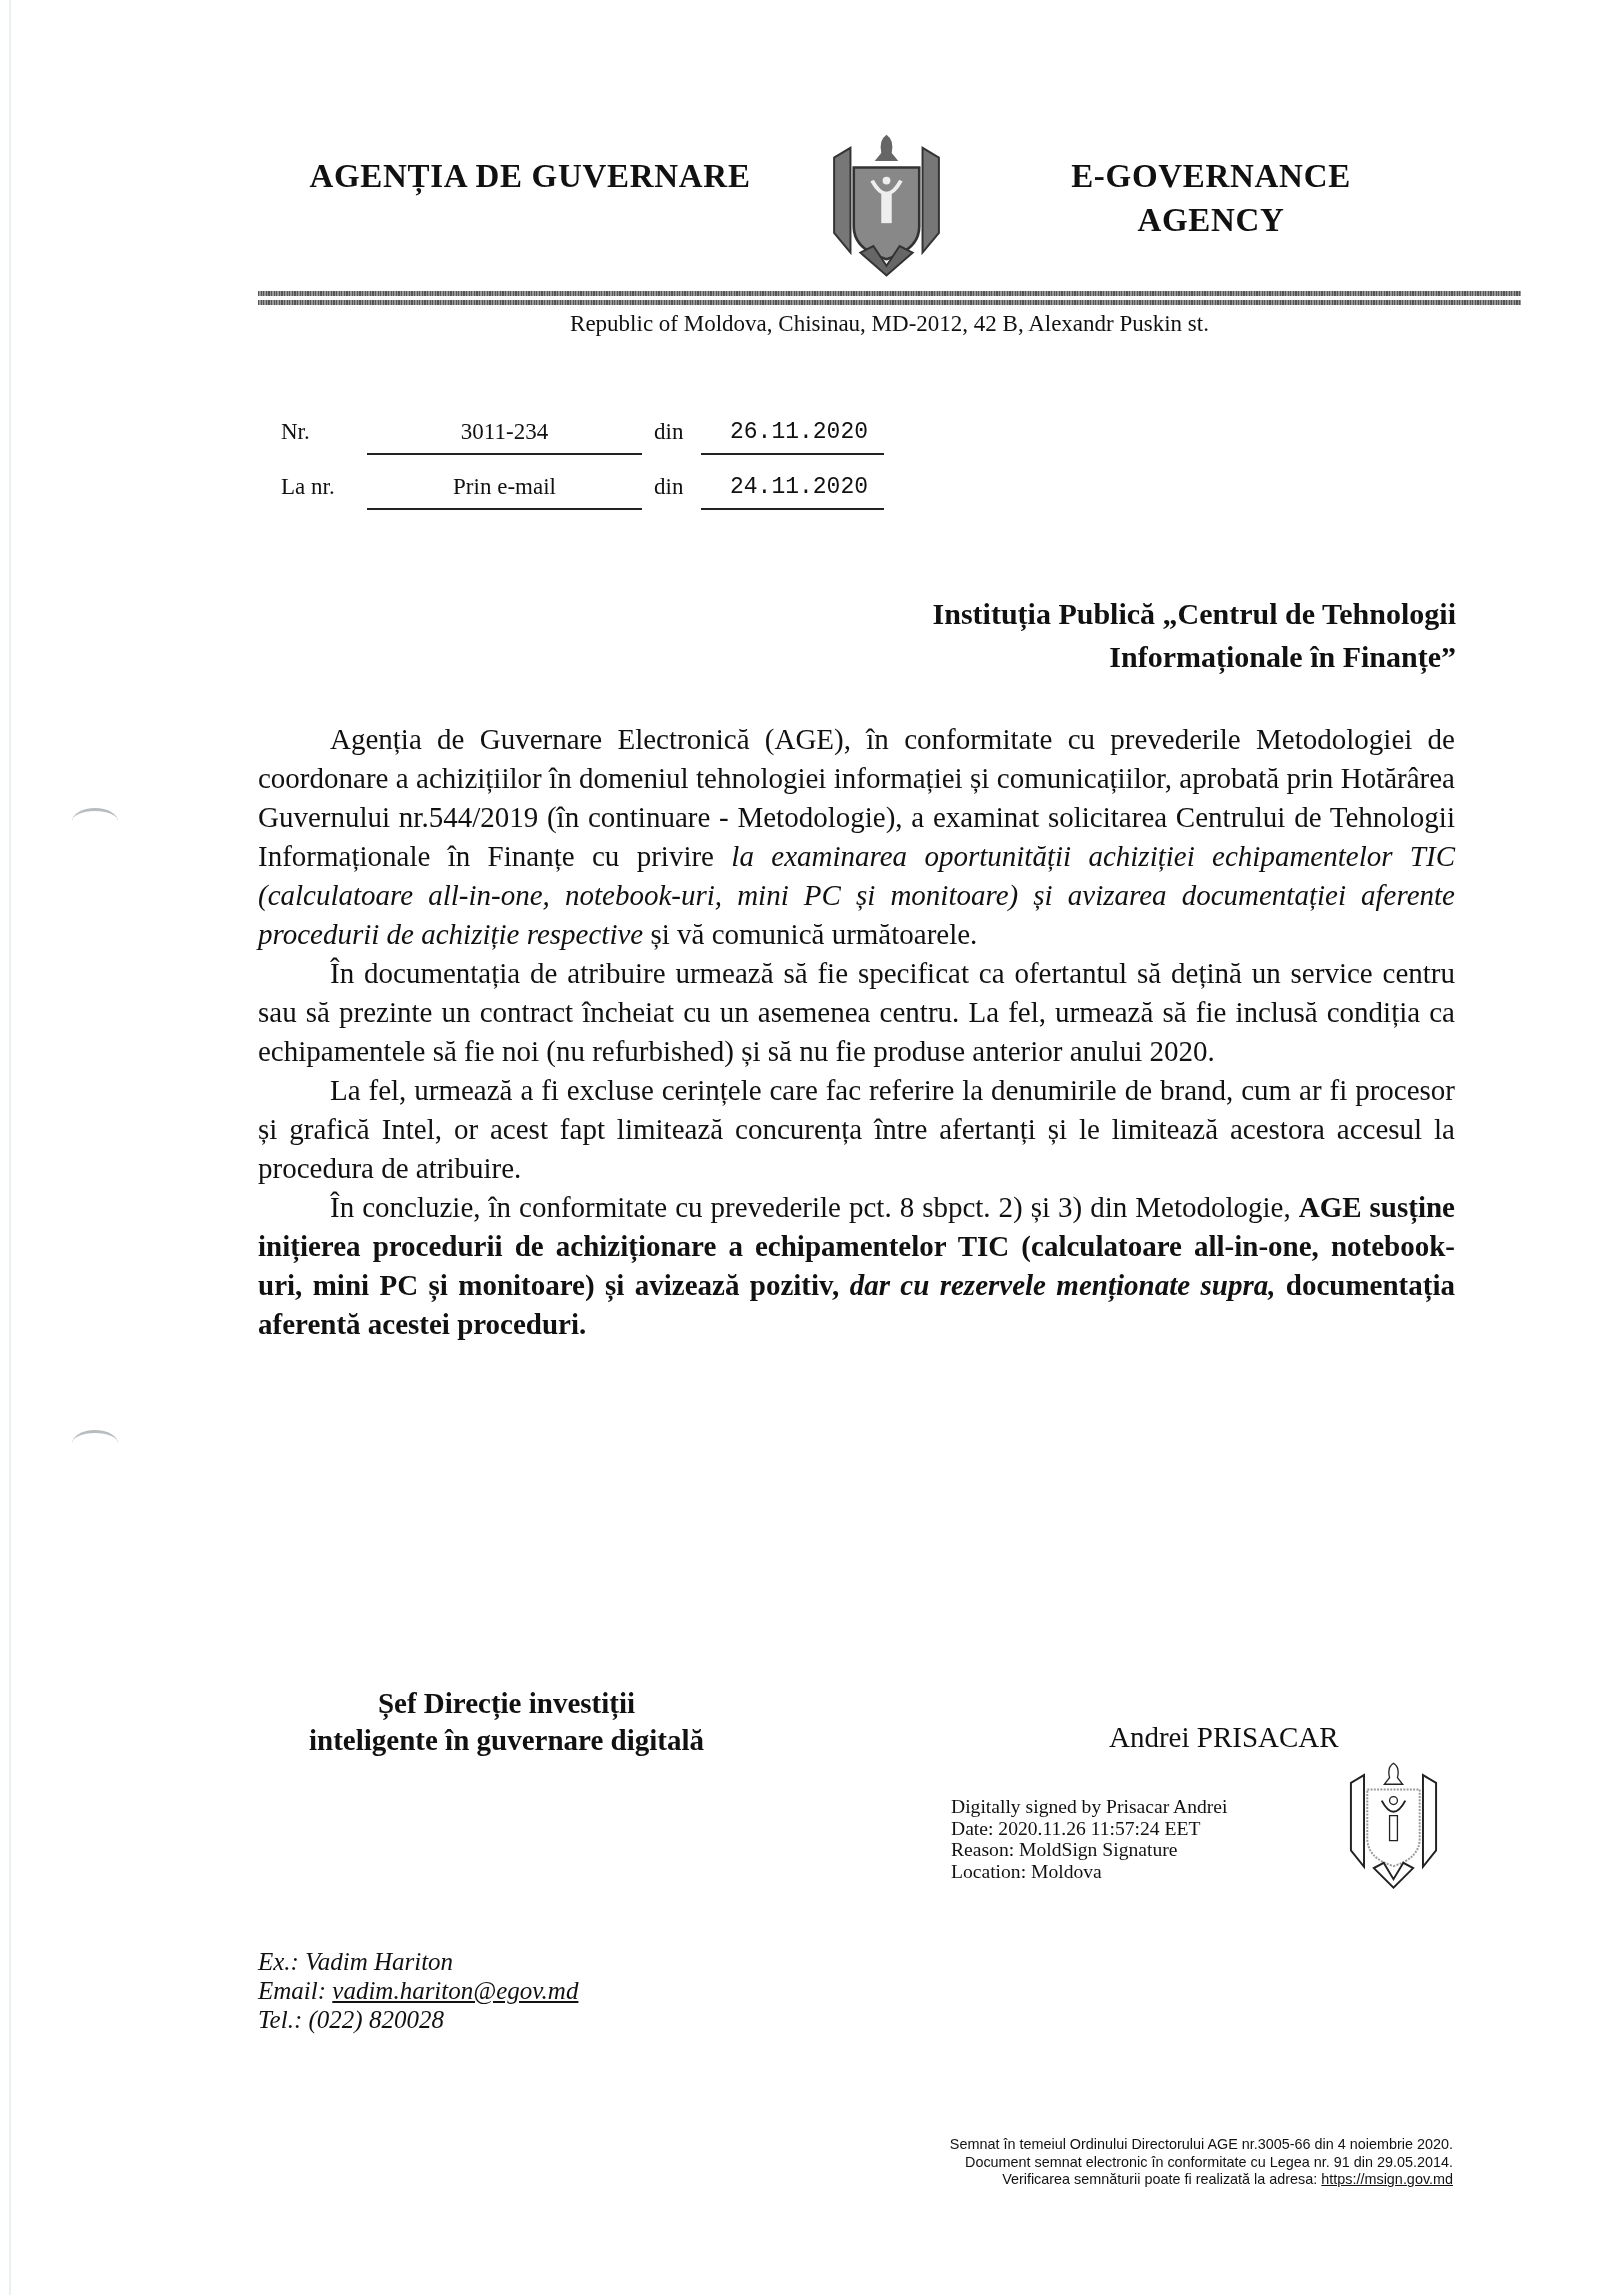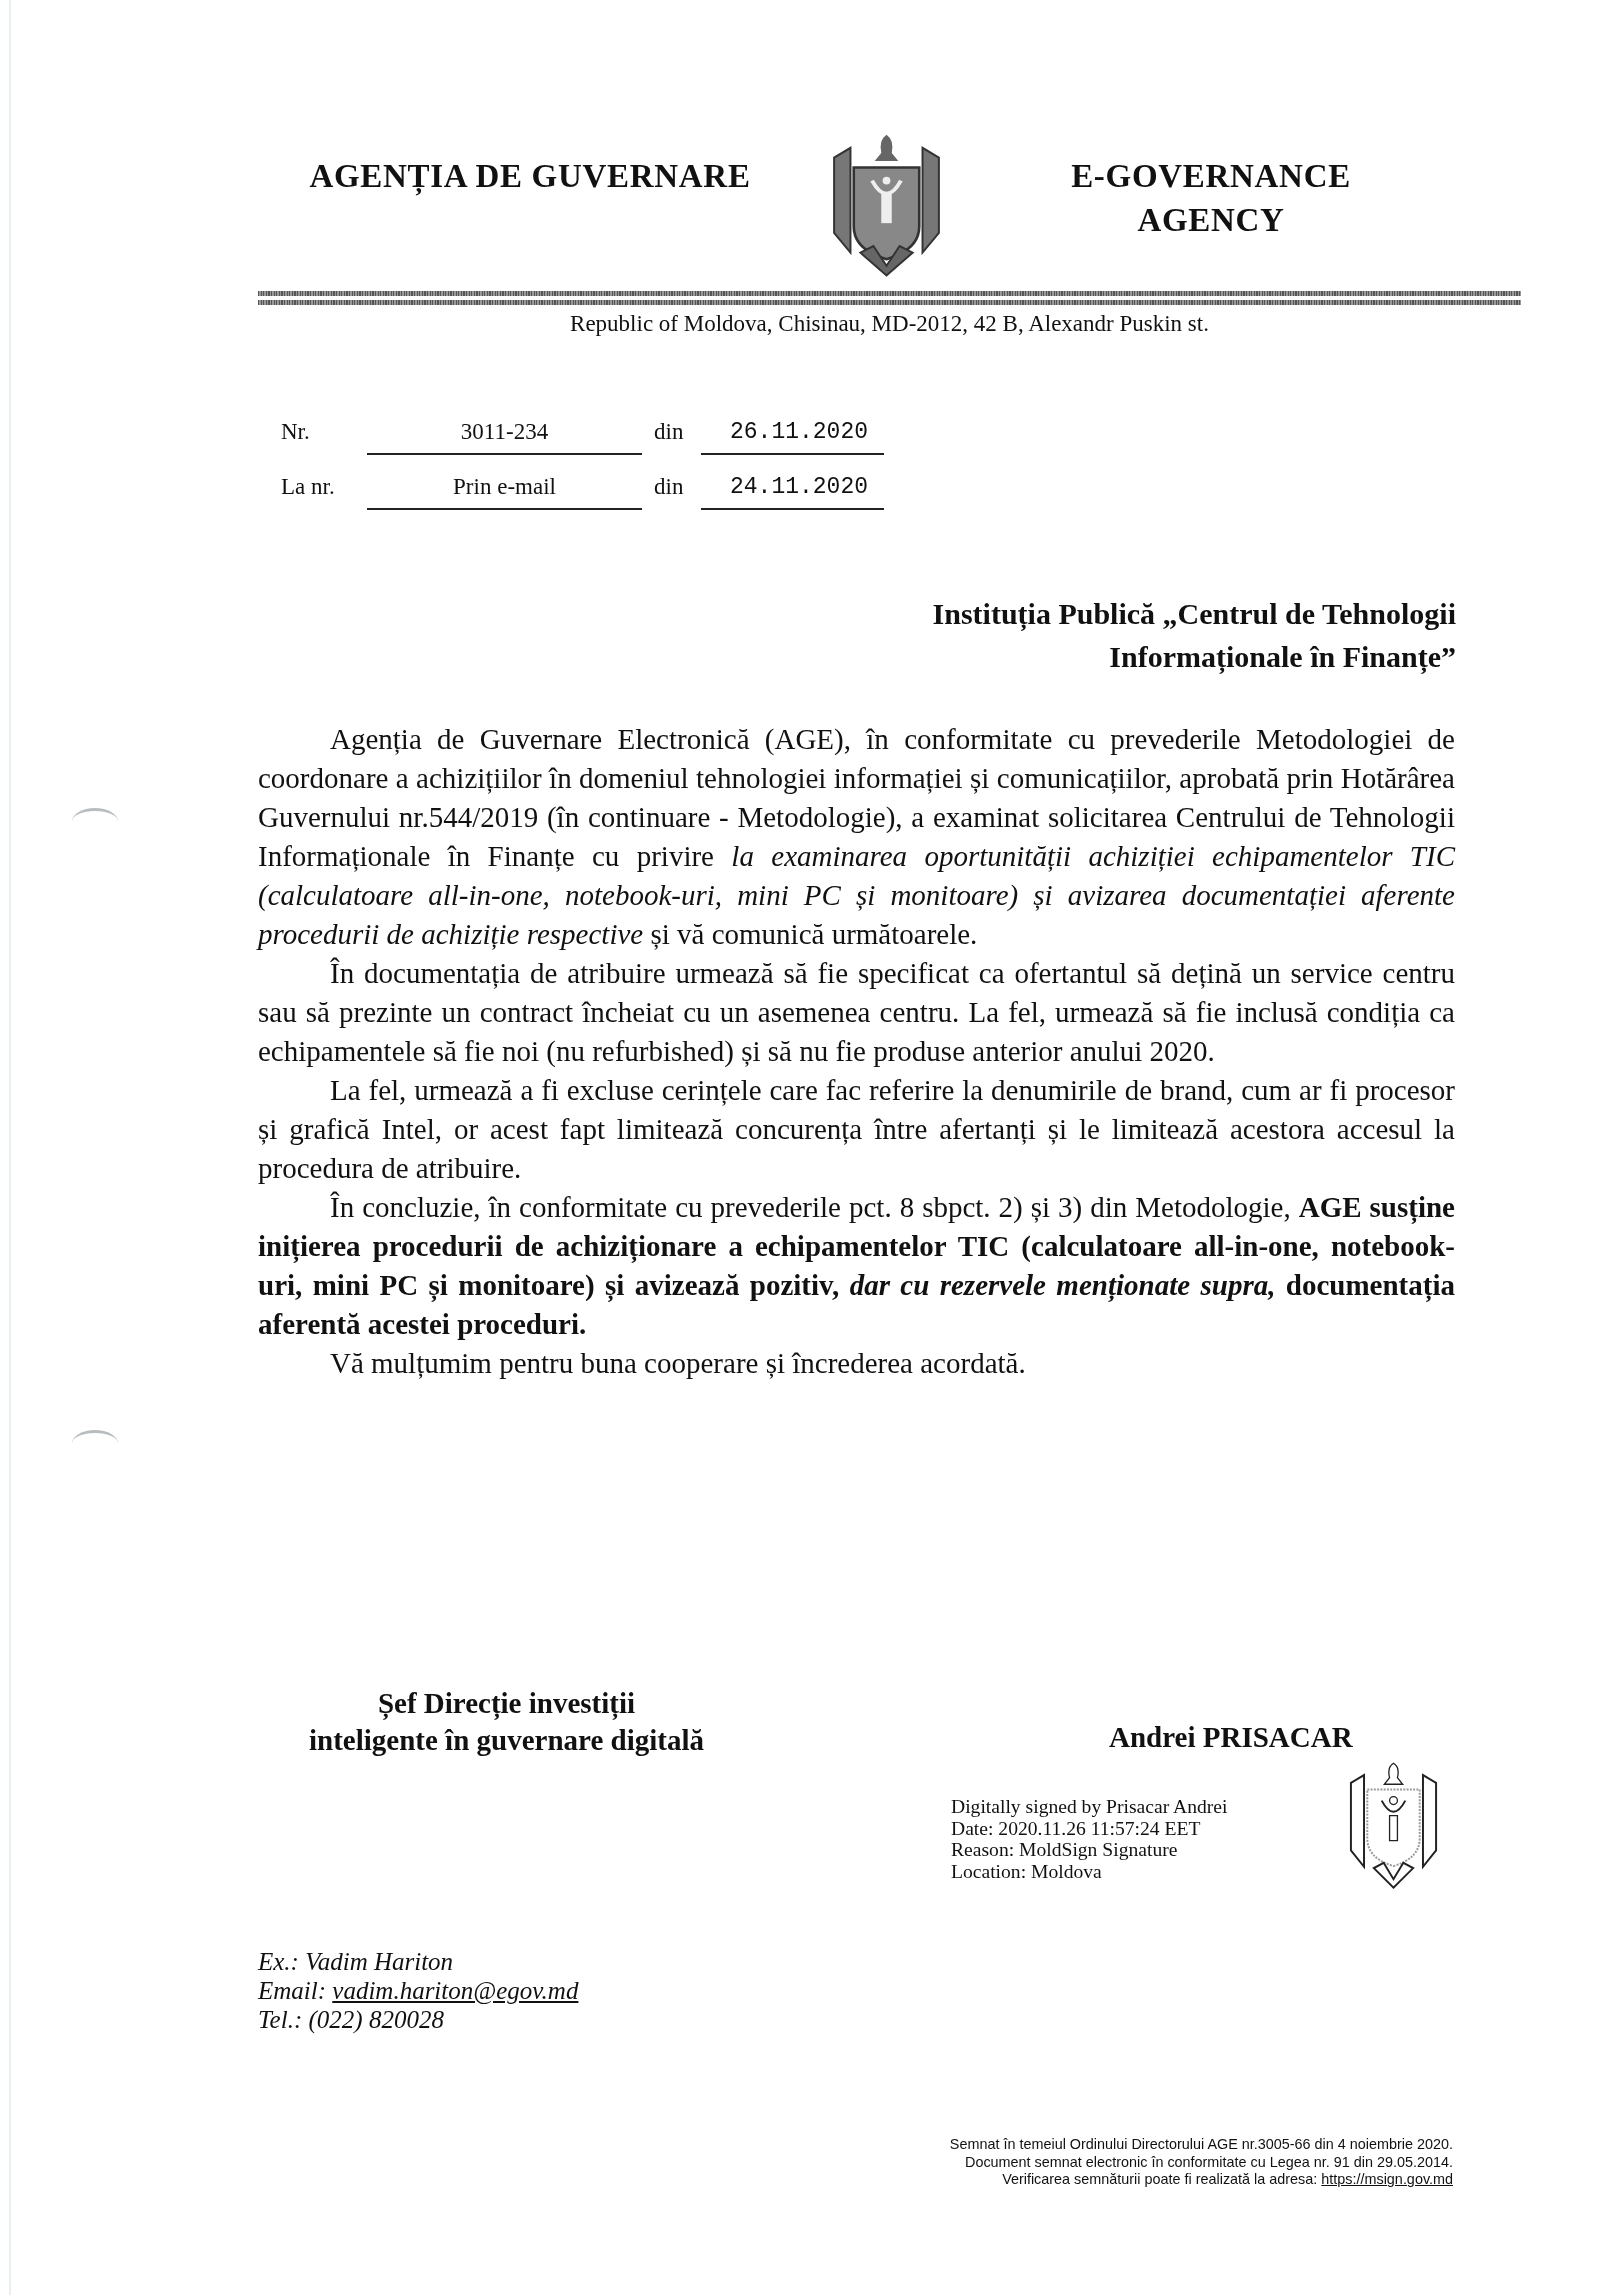--- a/index.html
+++ b/index.html
@@ -35,21 +35,21 @@
   .reg-row .val { width: 275px; }
 
   .recipient { right: 167px; top: 592px; text-align: right; font-weight: bold; font-size: 30px; line-height: 43px; }
 
   .body-text { left: 258px; width: 1197px; top: 720px; font-size: 29px; line-height: 39px; text-align: justify; }
   .body-text p { margin: 0; text-indent: 72px; }
   .body-text i { font-style: italic; }
   .body-text b { font-weight: bold; }
 
   .signer-title { left: 258px; top: 1685px; width: 497px; text-align: center; font-weight: bold; font-size: 29px; line-height: 37px; }
-  .signer-name { left: 1109px; top: 1721px; font-weight: bold; font-size: 29px; }
+  .signer-name { left: 1109px; top: 1721px; font-weight: normal; font-size: 29px; }
   .sig-box { left: 951px; top: 1796px; font-family: "Liberation Serif", serif; font-size: 19.6px; line-height: 21.6px; }
   .sig-emblem { left: 1341px; top: 1760px; width: 105px; height: 131px; }
 
   .exec { left: 258px; top: 1947px; font-style: italic; font-size: 25px; line-height: 29px; }
   .exec u { text-decoration: underline; }
 
   .footer { right: 170px; top: 2136px; text-align: right; font-size: 14.4px; line-height: 17.7px; font-family: "Liberation Sans", sans-serif; }
   .footer u { text-decoration: underline; }
 </style>
 </head>
@@ -108,21 +108,20 @@
 <div class="abs recipient">
   <div>Instituția Publică „Centrul de Tehnologii</div>
   <div>Informaționale în Finanțe”</div>
 </div>
 
 <div class="abs body-text">
   <p><span>Agenția de Guvernare Electronică (AGE), în conformitate cu prevederile Metodologiei de coordonare a achizițiilor în domeniul tehnologiei informației și comunicațiilor, aprobată prin Hotărârea Guvernului nr.544/2019 (în continuare - Metodologie), a examinat solicitarea Centrului de Tehnologii Informaționale în Finanțe cu privire </span><i>la examinarea oportunității achiziției echipamentelor TIC (calculatoare all-in-one, notebook-uri, mini PC și monitoare) și avizarea documentației aferente procedurii de achiziție respective</i><span> și vă comunică următoarele.</span></p>
   <p>În documentația de atribuire urmează să fie specificat ca ofertantul să dețină un service centru sau să prezinte un contract încheiat cu un asemenea centru. La fel, urmează să fie inclusă condiția ca echipamentele să fie noi (nu refurbished) și să nu fie produse anterior anului 2020.</p>
   <p>La fel, urmează a fi excluse cerințele care fac referire la denumirile de brand, cum ar fi procesor și grafică Intel, or acest fapt limitează concurența între afertanți și le limitează acestora accesul la procedura de atribuire.</p>
   <p><span>În concluzie, în conformitate cu prevederile pct. 8 sbpct. 2) și 3) din Metodologie, </span><b>AGE susține inițierea procedurii de achiziționare a echipamentelor TIC (calculatoare all-in-one, notebook-uri, mini PC și monitoare) și avizează pozitiv, </b><b><i>dar cu rezervele menționate supra,</i></b><b> documentația aferentă acestei proceduri.</b></p>
-  <p>Vă mulțumim pentru buna cooperare și încrederea acordată.</p>
 </div>
 
 <div class="abs signer-title">
   <div>Șef Direcție investiții</div>
   <div>inteligente în guvernare digitală</div>
 </div>
 <div class="abs signer-name">Andrei PRISACAR</div>
 
 <div class="abs sig-box">
   <div>Digitally signed by Prisacar Andrei</div>

